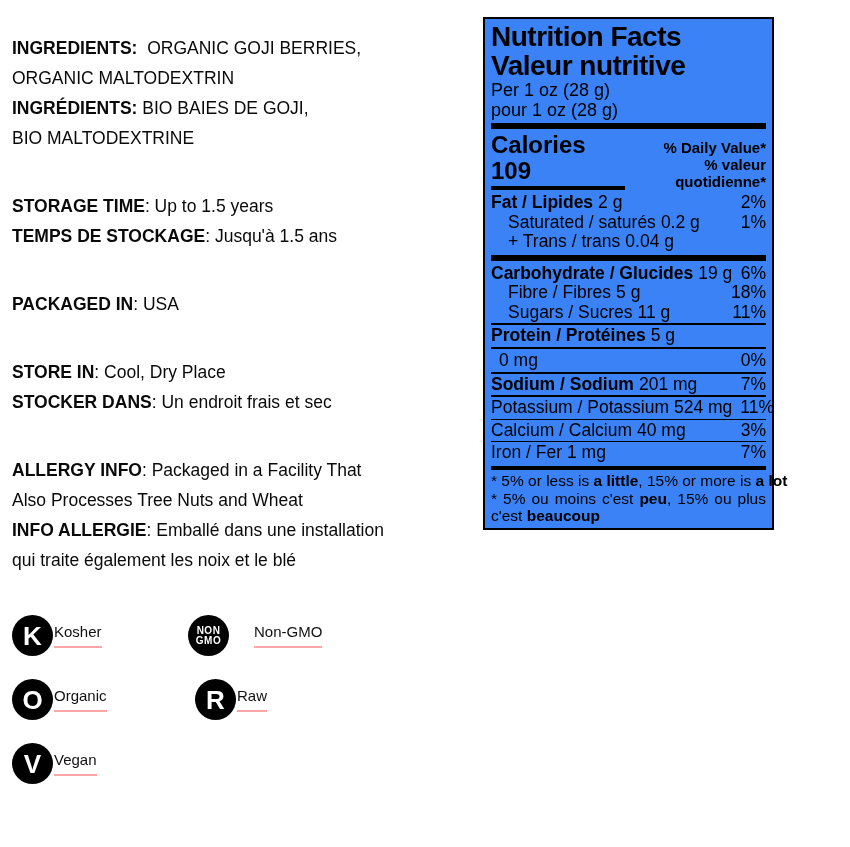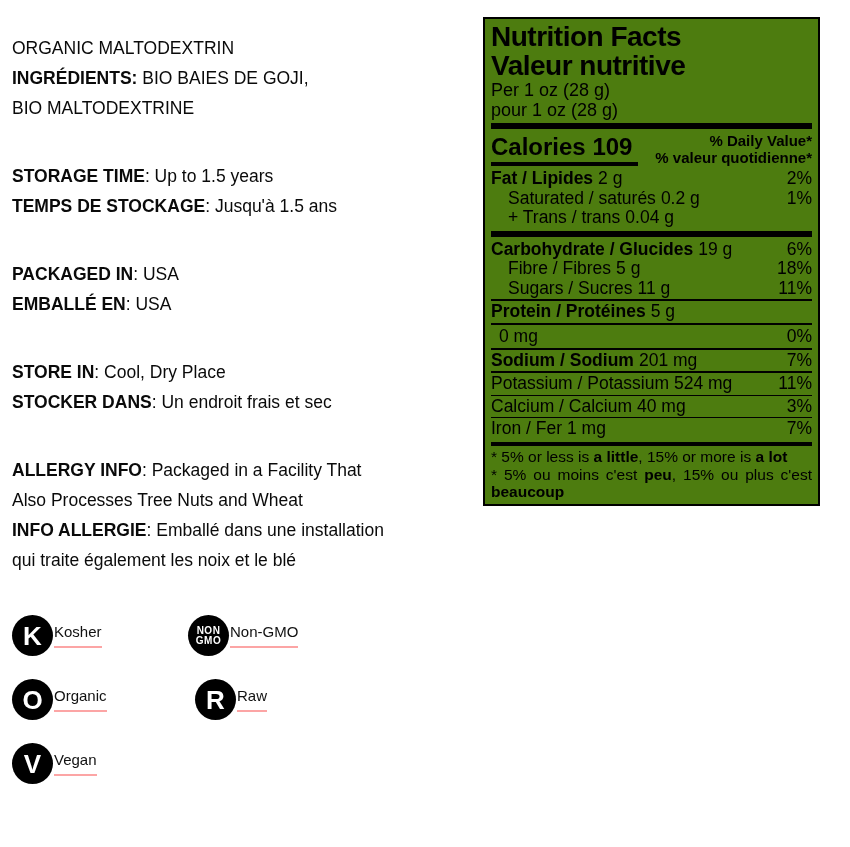--- a/index.html
+++ b/index.html
@@ -13,23 +13,23 @@
 
   
   .left-text {
     position:absolute; left:12px; top:33px; width:468px;
     font-size:17.5px; line-height:30px; color:#0a0a0a;
   }
   .para + .para { margin-top:38px; }
 
   
   .nfp {
-    position:absolute; left:483px; top:17px; width:337px;
+    position:absolute; left:483px; top:17px; width:291px;
     border:2px solid #000; box-sizing:border-box;
-    background:#4d7c0f; padding:3px 6px 4px 6px;
+    background:#3b82f6; padding:3px 6px 4px 6px;
   }
   .nfp-title { font-size:28px; font-weight:bold; line-height:29px; letter-spacing:-0.5px; }
   .nfp-serving { font-size:18px; line-height:20px; }
   .bar6 { height:6px; background:#000; margin:3px 0; }
   .bar4 { height:4px; background:#000; margin:3px 0 2px 0; }
   .sep1 { height:1px; background:#000; margin:1px 0; }
   .sep2 { height:2px; background:#000; margin:1px 0; }
 
   .cal-row { display:flex; justify-content:space-between; align-items:flex-end; margin:2px 0 3px 0; }
   .cal-left { font-size:24px; font-weight:bold; line-height:26px; border-bottom:4px solid #000; padding:0 6px 2px 0; }
@@ -57,41 +57,41 @@
     background:#000; color:#fff; flex:0 0 41px;
     display:flex; flex-direction:column; align-items:center; justify-content:center;
     font-weight:bold; font-size:26px; line-height:26px;
   }
   .badge-circle.two-line { font-size:10px; line-height:10px; letter-spacing:0.5px; }
   .badge-label {
     margin-left:1px; font-size:15px; color:#111;
     border-bottom:2px solid #fca5a5; padding-bottom:6px;
   }
   .b-kosher  { left:12px;  top:615px; }
-  .b-nongmo  { left:188px; top:615px; }
+  .b-nongmo  { left:188px; top:615px;gap:24px; }
   .b-organic { left:12px;  top:679px; }
   .b-raw     { left:195px; top:679px; }
   .b-vegan   { left:12px;  top:743px; }
 </style>
 </head>
 <body>
 
 <div class="left-text">
   <div class="para">
+    <div><b>INGREDIENTS:</b><span>&nbsp; ORGANIC GOJI BERRIES,</span></div>
     <div><b></b><span>ORGANIC MALTODEXTRIN</span></div>
     <div><b>INGRÉDIENTS:</b><span> BIO BAIES DE GOJI,</span></div>
     <div><b></b><span>BIO MALTODEXTRINE</span></div>
   </div>
   <div class="para">
     <div><b>STORAGE TIME</b><span>: Up to 1.5 years</span></div>
     <div><b>TEMPS DE STOCKAGE</b><span>: Jusqu'à 1.5 ans</span></div>
   </div>
   <div class="para">
     <div><b>PACKAGED IN</b><span>: USA</span></div>
-    <div><b>EMBALLÉ EN</b><span>: USA</span></div>
   </div>
   <div class="para">
     <div><b>STORE IN</b><span>: Cool, Dry Place</span></div>
     <div><b>STOCKER DANS</b><span>: Un endroit frais et sec</span></div>
   </div>
   <div class="para">
     <div><b>ALLERGY INFO</b><span>: Packaged in a Facility That</span></div>
     <div><b></b><span>Also Processes Tree Nuts and Wheat</span></div>
     <div><b>INFO ALLERGIE</b><span>: Emballé dans une installation</span></div>
     <div><b></b><span>qui traite également les noix et le blé</span></div>

